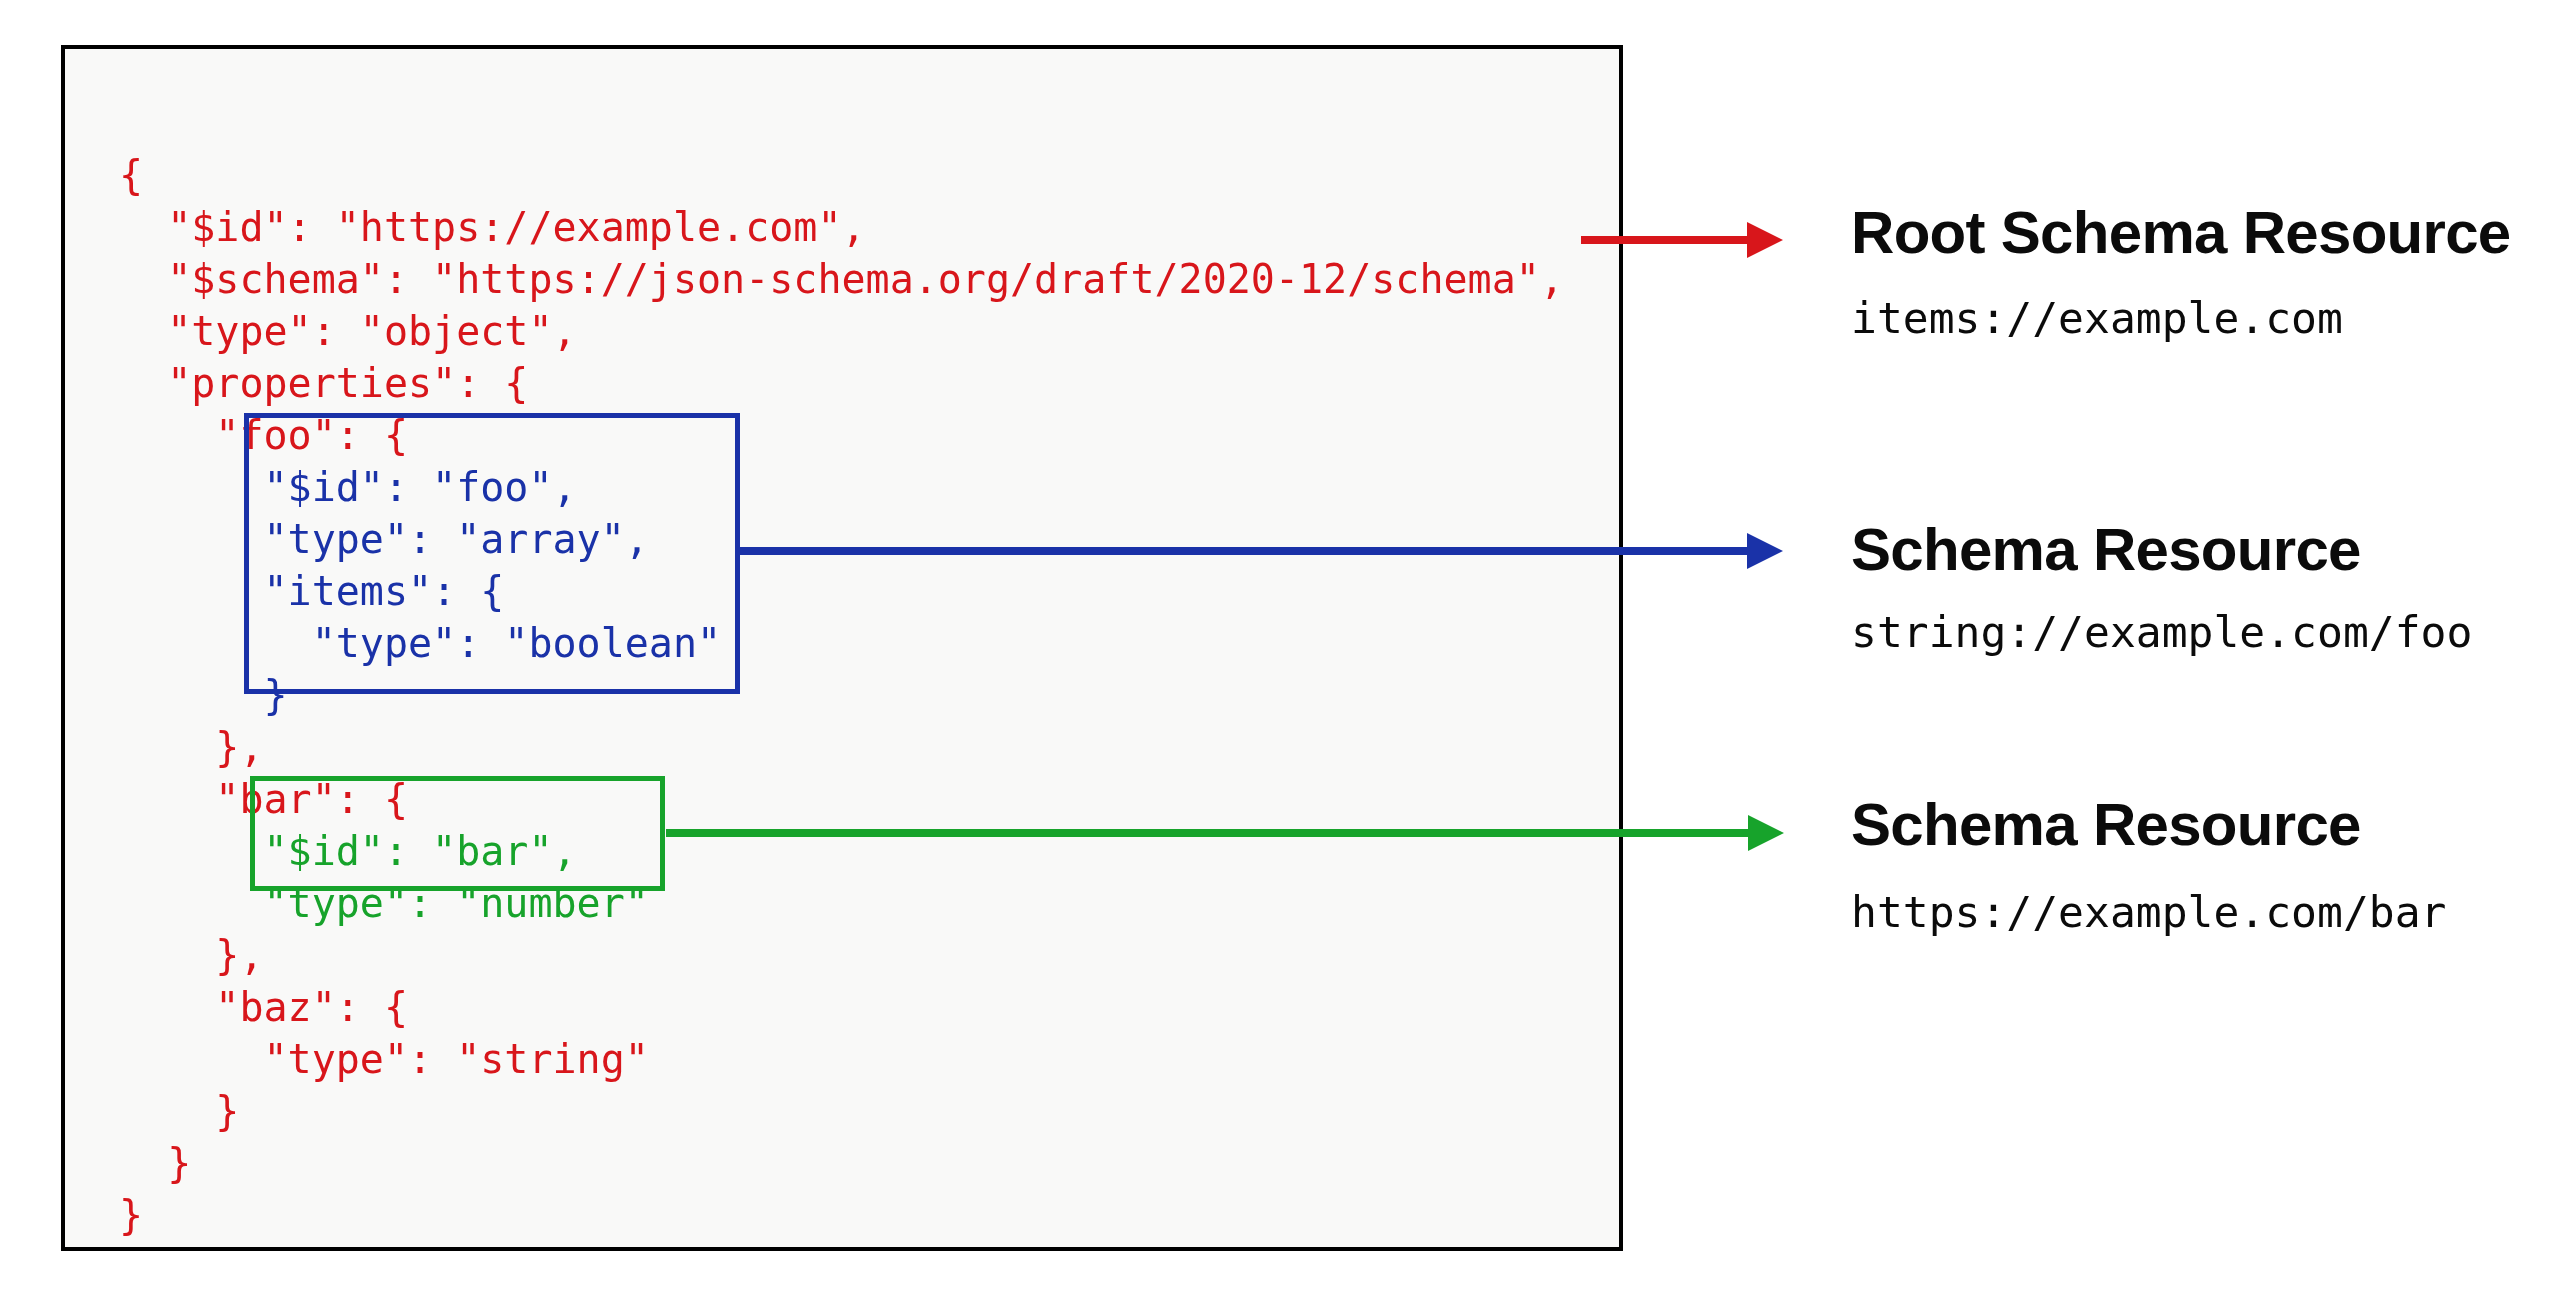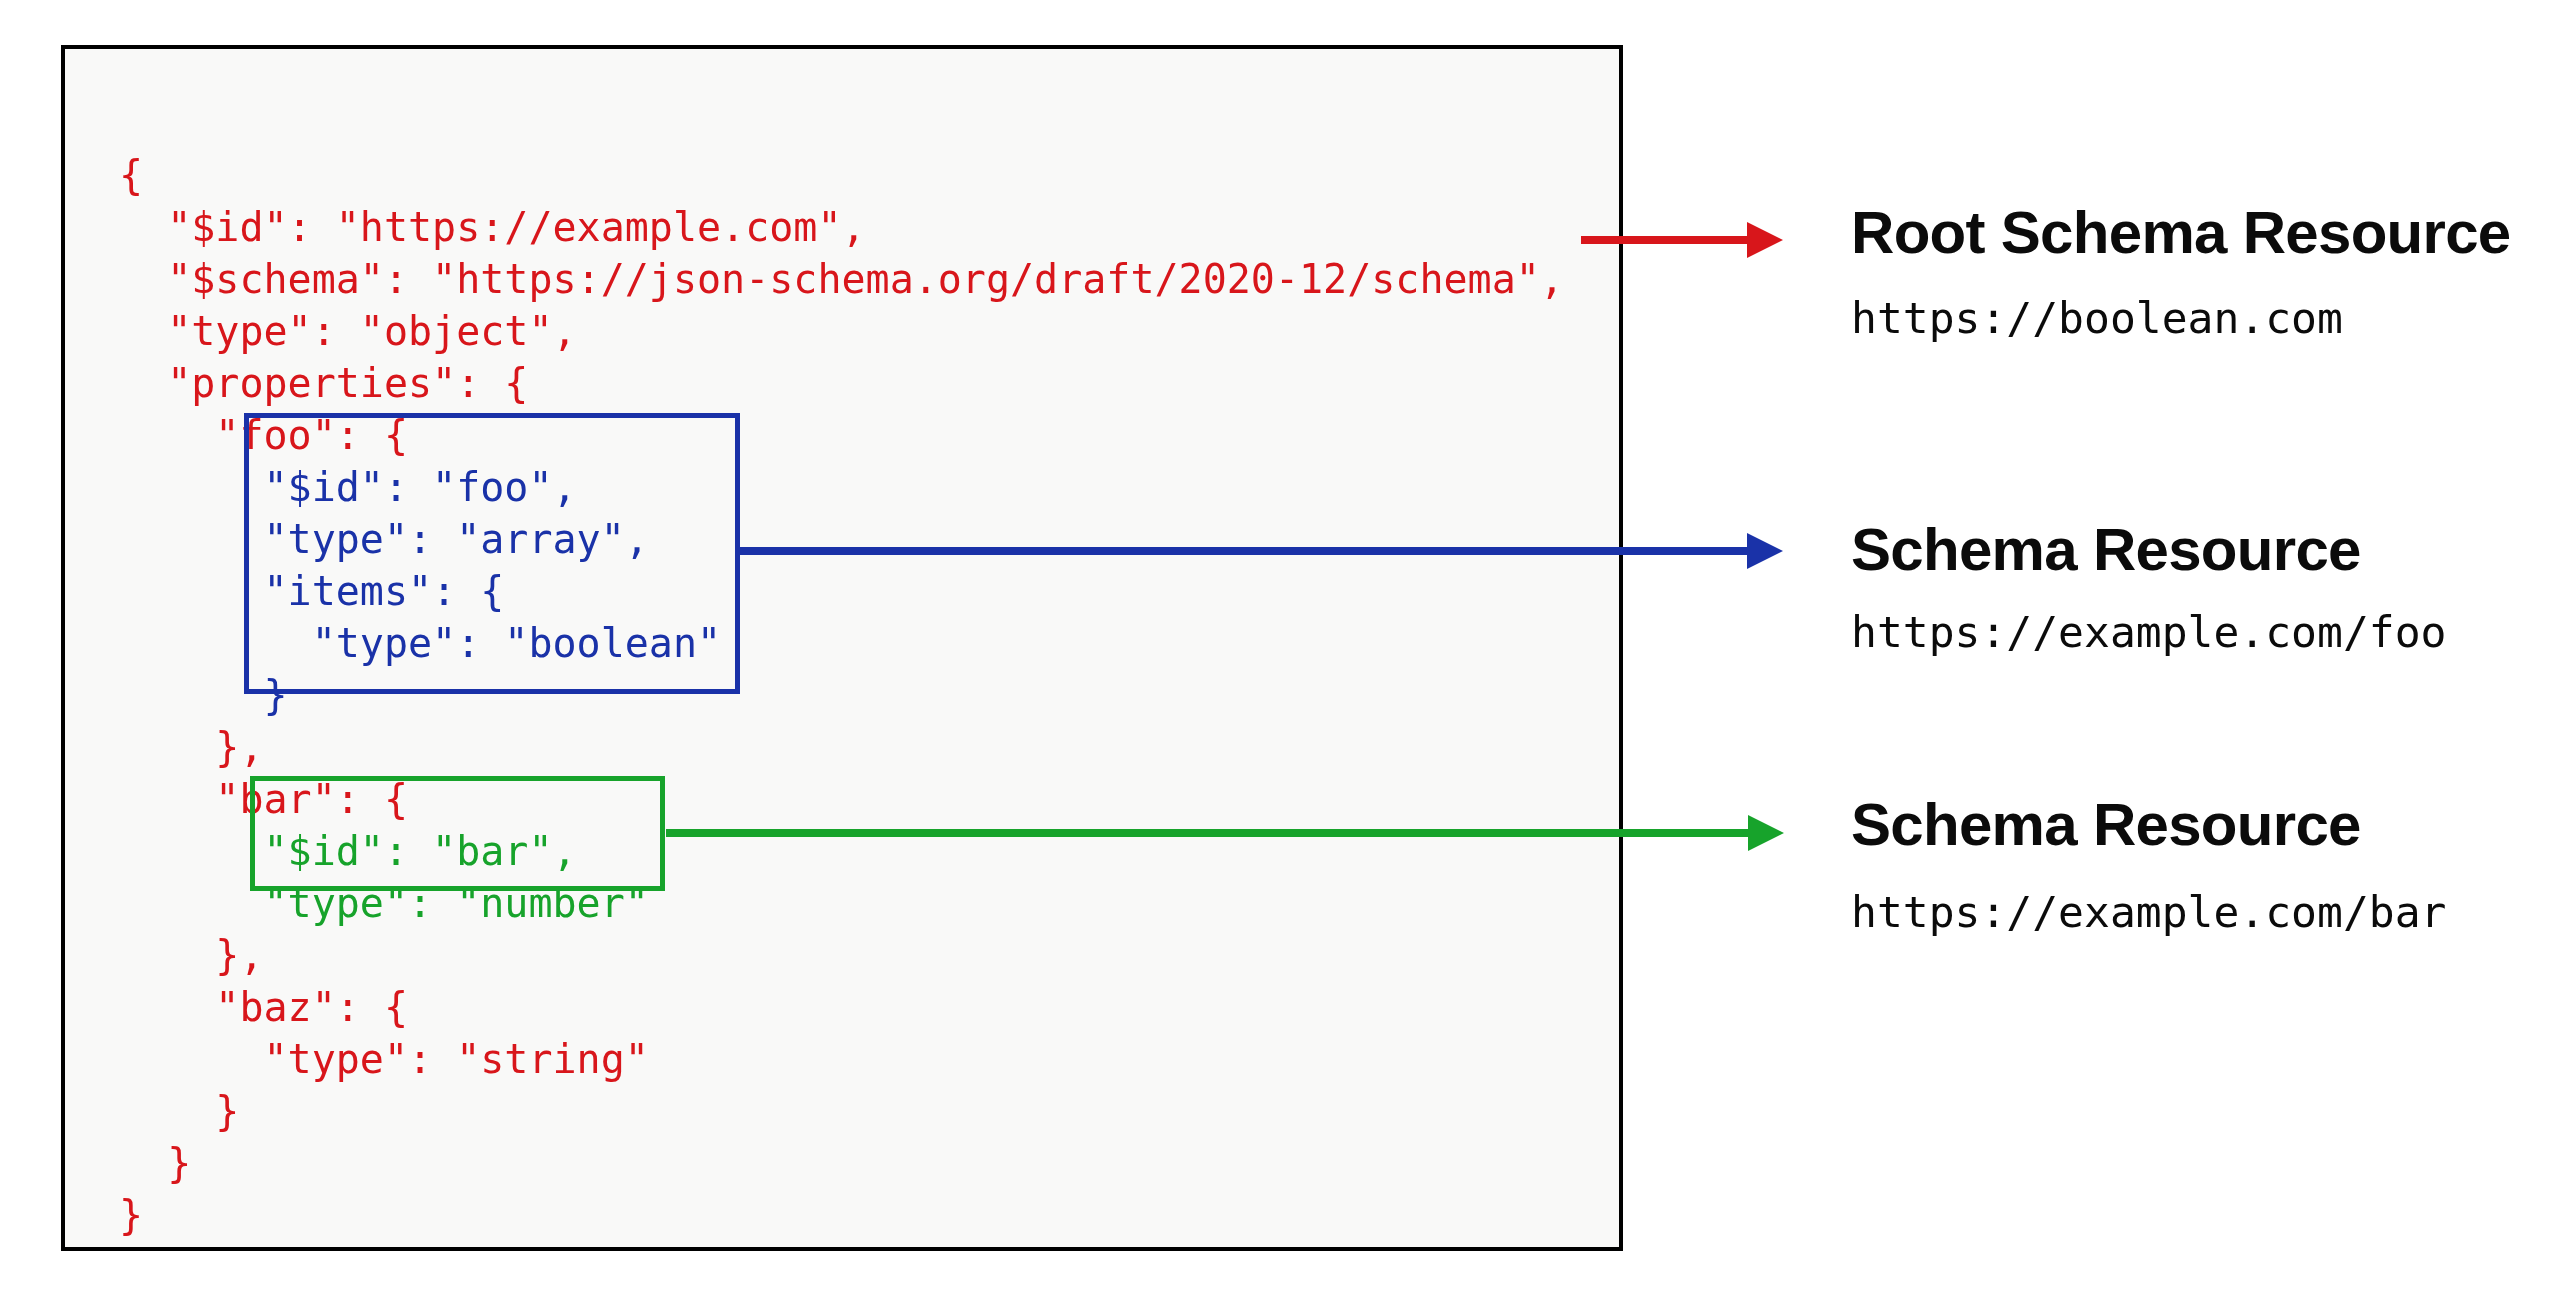--- a/index.html
+++ b/index.html
@@ -138,26 +138,26 @@
   </div>
   <div class="arrow blue">
     <span class="head"></span>
   </div>
   <div class="arrow green">
     <span class="head"></span>
   </div>
 
   <div class="annotation a-root">
     <div class="title">Root Schema Resource</div>
-    <div class="uri">https://boolean.com</div>
+    <div class="uri">items://example.com</div>
   </div>
 
   <div class="annotation a-foo">
     <div class="title">Schema Resource</div>
-    <div class="uri">https://example.com/foo</div>
+    <div class="uri">string://example.com/foo</div>
   </div>
 
   <div class="annotation a-bar">
     <div class="title">Schema Resource</div>
     <div class="uri">https://example.com/bar</div>
   </div>
 
 </div>
 
 

